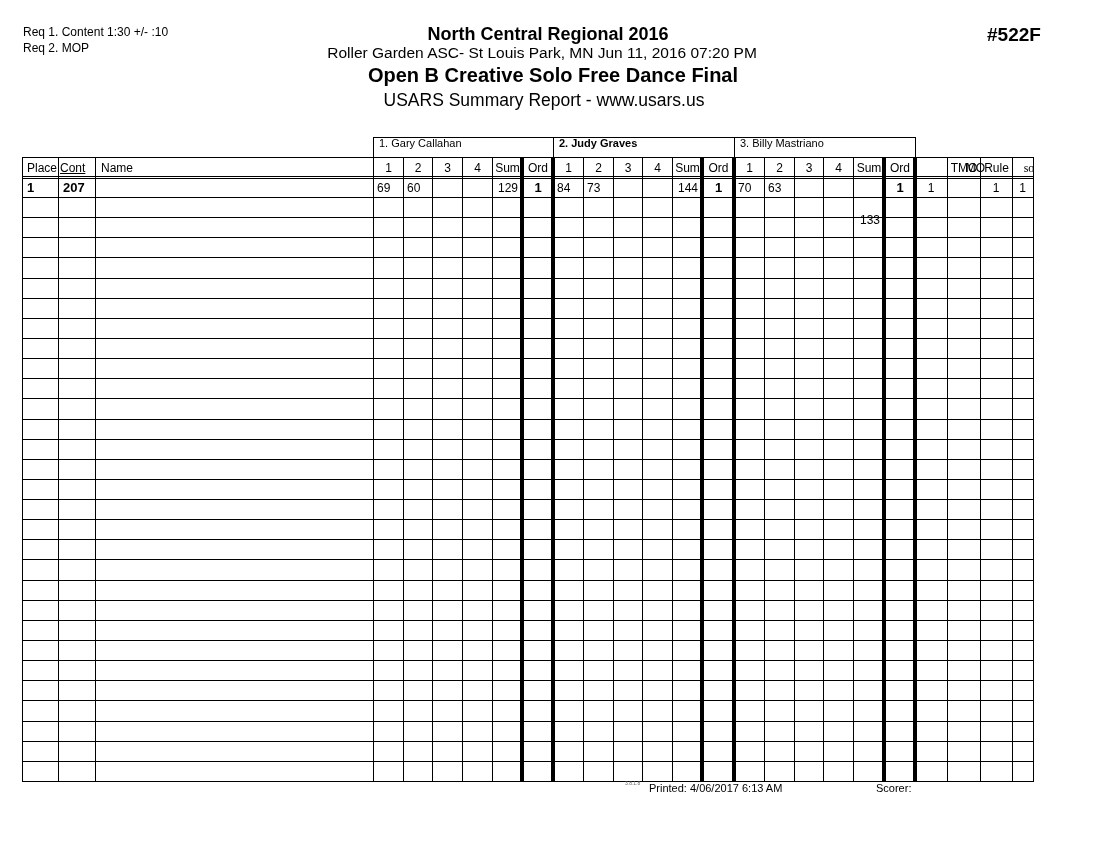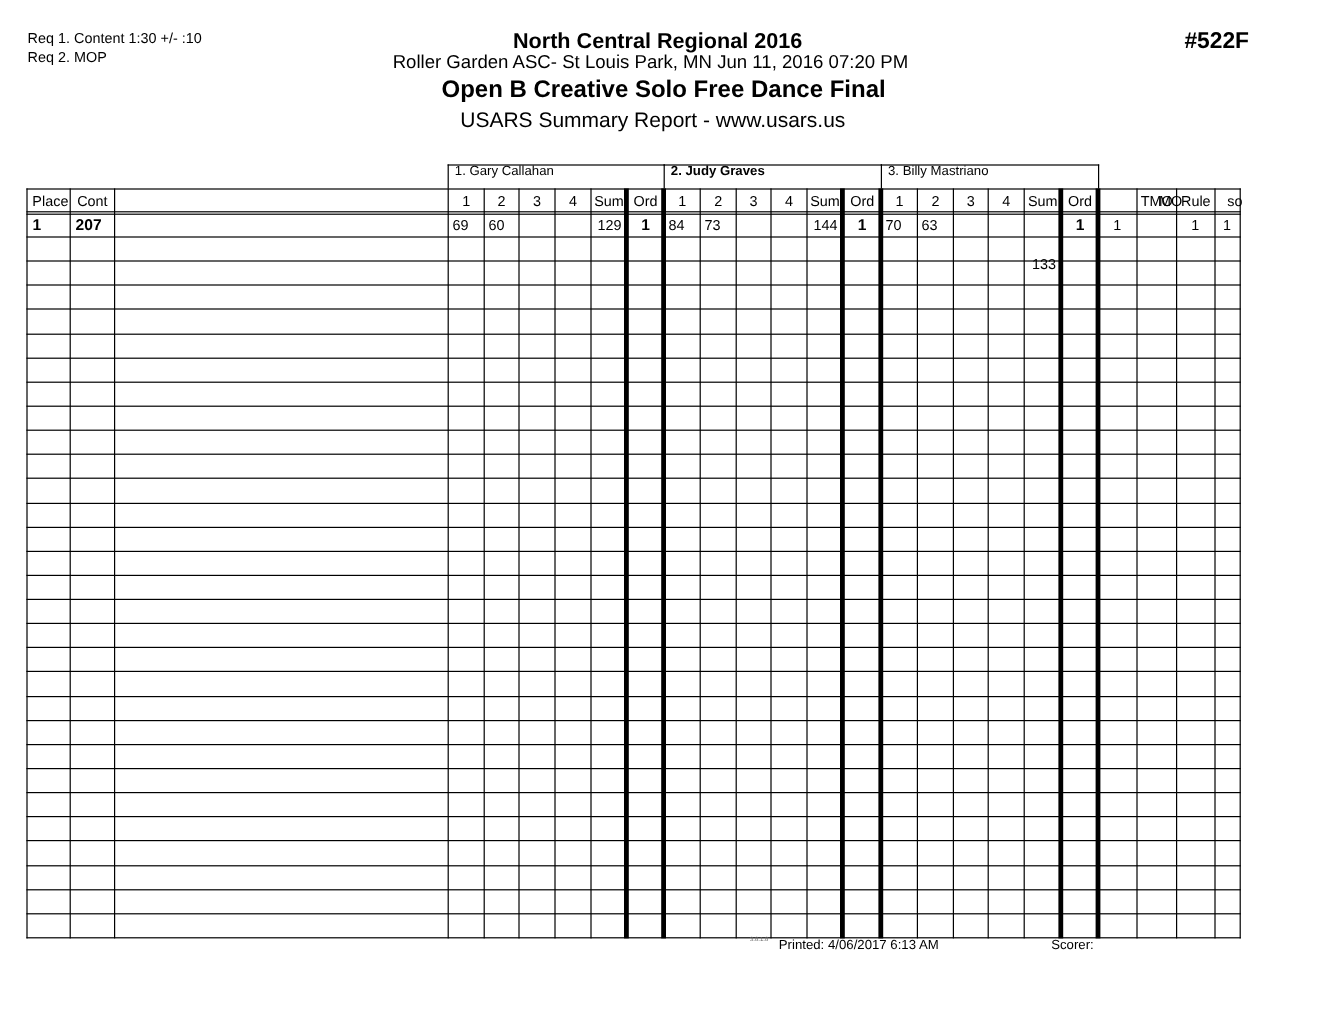--- a/index.html
+++ b/index.html
@@ -101,21 +101,22 @@
     <div class="vl" style="left: 794px; top: 157px; height: 625px;"></div>
     <div class="vl" style="left: 823px; top: 157px; height: 625px;"></div>
     <div class="vl" style="left: 853px; top: 157px; height: 625px;"></div>
     <div class="vl thick" style="left: 882px; top: 157px; height: 625px;"></div>
     <div class="vl thick" style="left: 913px; top: 157px; height: 625px;"></div>
     <div class="vl" style="left: 947px; top: 157px; height: 625px;"></div>
     <div class="vl" style="left: 980px; top: 157px; height: 625px;"></div>
     <div class="vl" style="left: 1012px; top: 157px; height: 625px;"></div>
     <div class="vl" style="left: 1033px; top: 157px; height: 625px;"></div>
     <div class="cell l" style="left: 24px; width: 33px; top: 158px; line-height: 20px; text-align: right;">Place</div>
-    <div class="cell l" style="left: 60px; width: 34px; top: 158px; line-height: 20px; text-align: center;">Cont</div>
+    <div class="cell l" style="left: 60px; width: 34px; top: 158px; line-height: 20px; text-align: left; text-decoration: underline;">Cont</div>
+    <div class="cell" style="left: 101px; width: 260px; top: 158px;">Name</div>
     <div class="cell c" style="left: 375px; width: 27px; top: 158px; line-height: 20px; text-align: center;">1</div>
     <div class="cell c" style="left: 405px; width: 26px; top: 158px; line-height: 20px; text-align: center;">2</div>
     <div class="cell c" style="left: 434px; width: 27px; top: 158px; line-height: 20px; text-align: center;">3</div>
     <div class="cell c" style="left: 464px; width: 27px; top: 158px; line-height: 20px; text-align: center;">4</div>
     <div class="cell c" style="left: 494px; width: 27px; top: 158px; line-height: 20px; text-align: center;">Sum</div>
     <div class="cell c" style="left: 524px; width: 28px; top: 158px; line-height: 20px; text-align: center;">Ord</div>
     <div class="cell c" style="left: 555px; width: 27px; top: 158px; line-height: 20px; text-align: center;">1</div>
     <div class="cell c" style="left: 585px; width: 27px; top: 158px; line-height: 20px; text-align: center;">2</div>
     <div class="cell c" style="left: 615px; width: 26px; top: 158px; line-height: 20px; text-align: center;">3</div>
     <div class="cell c" style="left: 644px; width: 27px; top: 158px; line-height: 20px; text-align: center;">4</div>
@@ -123,21 +124,21 @@
     <div class="cell c" style="left: 704px; width: 29px; top: 158px; line-height: 20px; text-align: center;">Ord</div>
     <div class="cell c" style="left: 736px; width: 27px; top: 158px; line-height: 20px; text-align: center;">1</div>
     <div class="cell c" style="left: 766px; width: 27px; top: 158px; line-height: 20px; text-align: center;">2</div>
     <div class="cell c" style="left: 796px; width: 26px; top: 158px; line-height: 20px; text-align: center;">3</div>
     <div class="cell c" style="left: 825px; width: 27px; top: 158px; line-height: 20px; text-align: center;">4</div>
     <div class="cell c" style="left: 855px; width: 28px; top: 158px; line-height: 20px; text-align: center;">Sum</div>
     <div class="cell c" style="left: 886px; width: 28px; top: 158px; line-height: 20px; text-align: center;">Ord</div>
     <div class="cell c" style="left: 917px; width: 29px; top: 158px; line-height: 20px; text-align: center; margin-left: 44px;">MO</div>
     <div class="cell c" style="left: 949px; width: 30px; top: 158px; line-height: 20px; text-align: center;">TMO</div>
     <div class="cell c" style="left: 982px; width: 29px; top: 158px; line-height: 20px; text-align: center;">Rule</div>
-    <div class="cell c" style="left: 1014px; width: 30px; top: 158px; line-height: 20px; text-align: center;">so</div>
+    <div class="cell c" style="left: 1014px; width: 30px; top: 158px; line-height: 20px; text-align: center; font-family: Liberation Serif, serif;">so</div>
     <div class="cell bold" style="left: 27px; width: 30px; top: 178px;">1</div>
     <div class="cell bold" style="left: 63px; width: 30px; top: 178px;">207</div>
     <div class="cell" style="top: 178px; left: 377px; width: 25px;">69</div>
     <div class="cell" style="top: 178px; left: 407px; width: 24px;">60</div>
     <div class="cell" style="top: 178px; left: 436px; width: 25px;"></div>
     <div class="cell" style="top: 178px; left: 466px; width: 25px;"></div>
     <div class="cell r" style="top: 178px; left: 494px; width: 24px;">129</div>
     <div class="cell c bold" style="top: 178px; left: 524px; width: 28px;">1</div>
     <div class="cell" style="top: 178px; left: 557px; width: 25px;">84</div>
     <div class="cell" style="top: 178px; left: 587px; width: 25px;">73</div>

